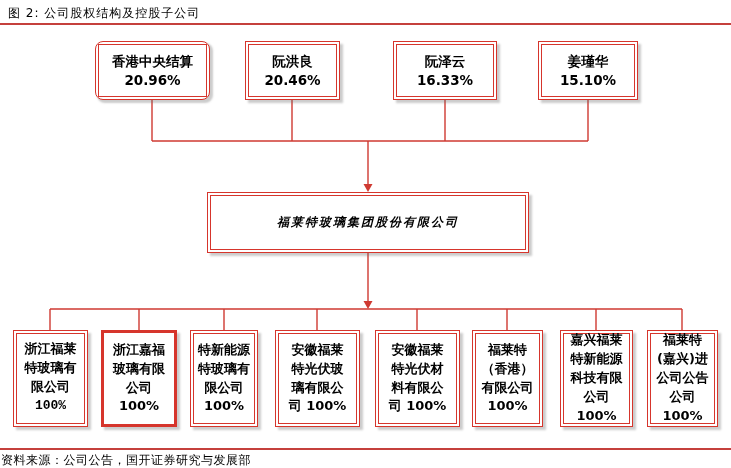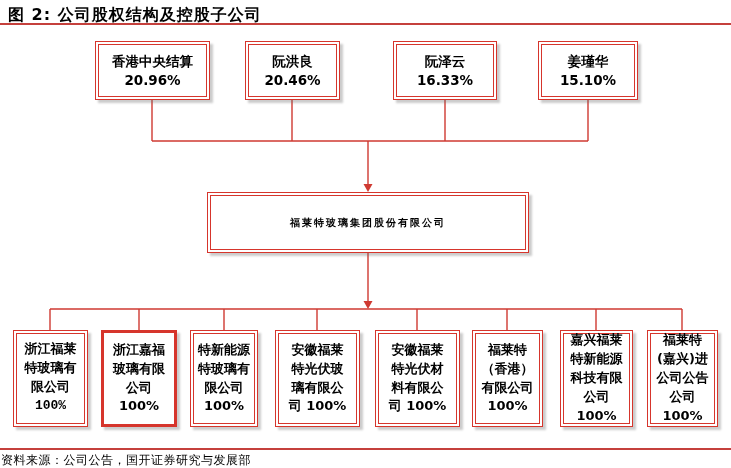--- a/index.html
+++ b/index.html
@@ -7,21 +7,21 @@
     --wire:#cf3a32;
     --rule:#c5403c;
     --ink:#000000;
   }
   html,body{margin:0;padding:0;background:#ffffff;}
   #stage{
     position:relative;width:731px;height:468px;background:#ffffff;overflow:hidden;
     font-family:"DejaVu Sans","Liberation Sans",sans-serif;color:var(--ink);
   }
   .fig-title{
-    position:absolute;top:5px;left:8px;font-size:16px;font-weight:bold;
+    position:absolute;top:5px;left:8px;font-size:12px;font-weight:normal;
     letter-spacing:1px;white-space:nowrap;
   }
   .rule{position:absolute;left:0;right:0;height:2px;background:var(--rule);}
   .rule.title-rule{top:23px;}
   .rule.footer-rule{top:448px;}
   .fig-source{
     position:absolute;top:452px;left:1px;font-size:12px;letter-spacing:0.5px;white-space:nowrap;
   }
   #wires{position:absolute;left:0;top:0;pointer-events:none;}
   .node{
@@ -32,38 +32,38 @@
   .node .inner{
     box-sizing:border-box;width:100%;height:100%;
     border:1.6px solid var(--red);
     display:flex;flex-direction:column;align-items:center;justify-content:center;
     text-align:center;font-weight:bold;line-height:1.4;
   }
   .node.thick{border-width:3px;padding:0;}
   .node.thick .inner{border:none;}
   .shareholder .inner{font-size:13.5px;}
   .parent-box{left:207px;top:192px;width:322px;height:61px;}
-  .parent-box .inner{font-size:10px;letter-spacing:2px;}
+  .parent-box .inner{font-size:12px;letter-spacing:2px;font-style:italic;}
   .subsidiary .inner{font-size:13px;line-height:1.45;padding:0 1px;}
 </style>
 </head>
 <body>
 
 <div id="stage">
   <div class="fig-title">图 2: 公司股权结构及控股子公司</div>
   <div class="rule title-rule"></div>
 
   <svg id="wires" width="731" height="468" viewBox="0 0 731 468">
       <path d="M152,100 V141 M292,100 V141 M445,100 V141 M588,100 V141 M152,141 H588 M368,141 V185 M368,253 V302 M50,309 H682 M50,309 V332 M139,309 V332 M224,309 V332 M317,309 V332 M417,309 V332 M507,309 V332 M596,309 V332 M682,309 V332" fill="none" stroke="#cf3a32" stroke-width="1.4"></path>
       <polygon points="368,192 363.5,184 372.5,184" fill="#cf3a32"></polygon>
       <polygon points="368,309 363.5,301 372.5,301" fill="#cf3a32"></polygon>
     </svg>
 
   <div id="shareholder-layer">
-      <div class="node shareholder" style="left: 95px; top: 41px; width: 115px; height: 59px;">
+      <div class="node shareholder" style="left: 95px; top: 41px; width: 115px; height: 59px; border-radius: 8px;">
         <div class="inner">
           <div>香港中央结算</div>
           <div>20.96%</div>
         </div>
       </div>
       <div class="node shareholder" style="left: 245px; top: 41px; width: 95px; height: 59px;">
         <div class="inner">
           <div>阮洪良</div>
           <div>20.46%</div>
         </div>

